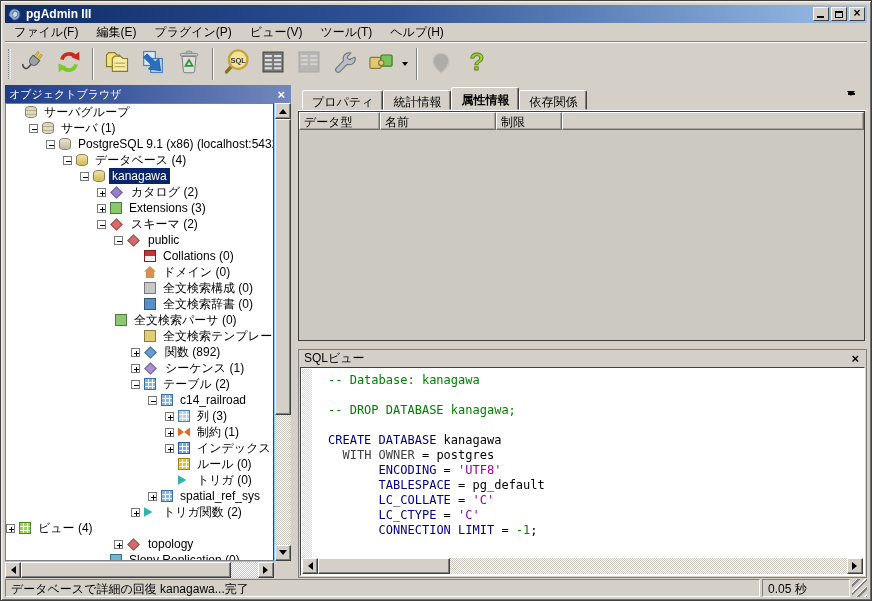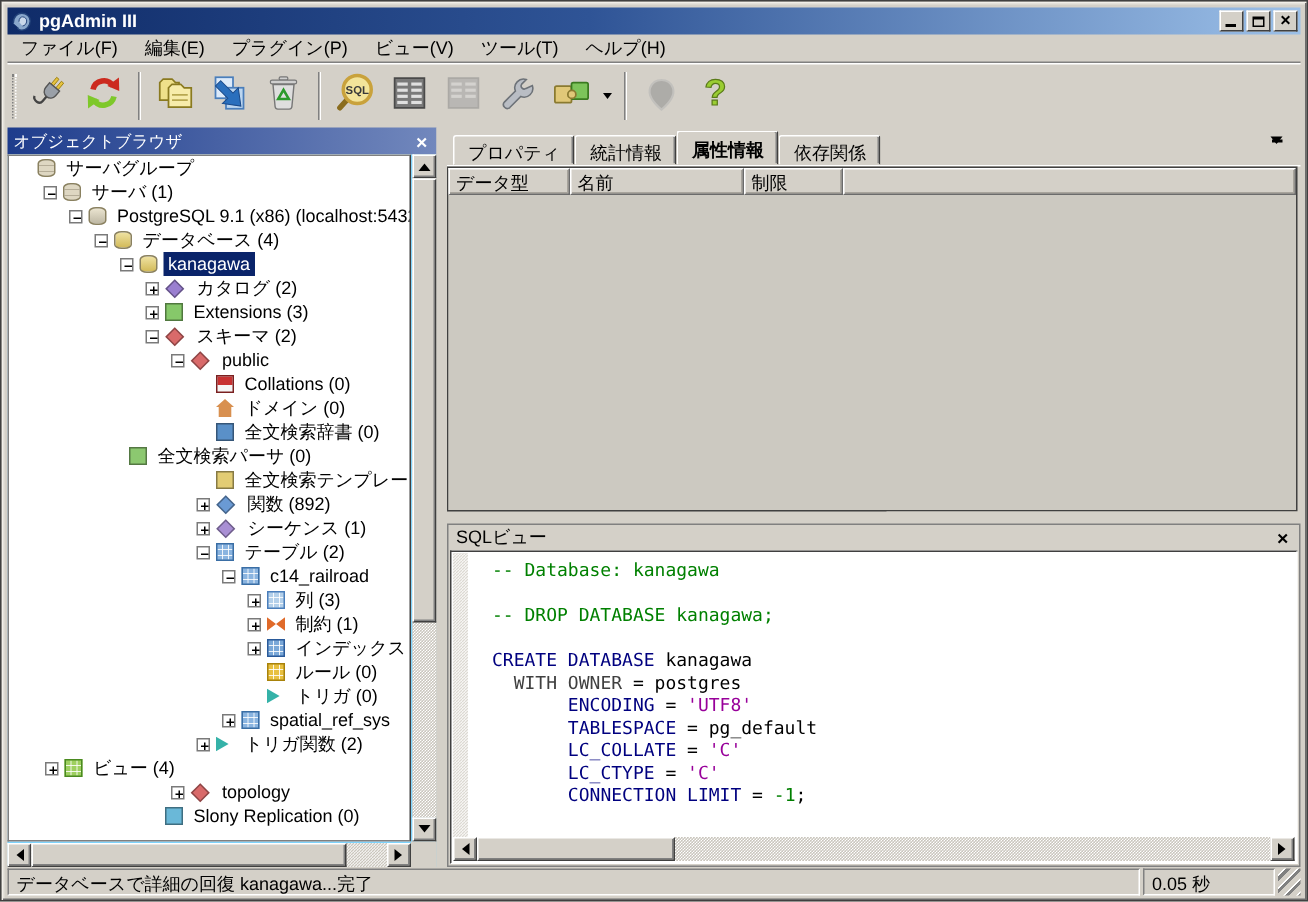--- a/index.html
+++ b/index.html
@@ -329,24 +329,29 @@
               <span class="ti flag ic-collations"></span>
               <span class="tlabel">Collations (0)</span>
             </div>
             <div class="trow" style="padding-left: 125px;">
               <span class="noexp"></span>
               <span class="ti house ic-domains"></span>
               <span class="tlabel">ドメイン (0)</span>
             </div>
             <div class="trow" style="padding-left: 125px;">
               <span class="noexp"></span>
+              <span class="ti sq ic-fts-config"></span>
+              <span class="tlabel">全文検索構成 (0)</span>
+            </div>
+            <div class="trow" style="padding-left: 125px;">
+              <span class="noexp"></span>
               <span class="ti sq ic-fts-dict"></span>
               <span class="tlabel">全文検索辞書 (0)</span>
             </div>
-            <div class="trow" style="padding-left: 67px;">
+            <div class="trow" style="padding-left: 96px;">
               <span class="noexp"></span>
               <span class="ti sq ic-fts-parser"></span>
               <span class="tlabel">全文検索パーサ (0)</span>
             </div>
             <div class="trow" style="padding-left: 125px;">
               <span class="noexp"></span>
               <span class="ti sq ic-fts-template"></span>
               <span class="tlabel">全文検索テンプレート (0)</span>
             </div>
             <div class="trow" style="padding-left: 125px;">
@@ -397,21 +402,21 @@
             <div class="trow" style="padding-left: 142px;">
               <span class="exp plus"></span>
               <span class="ti grid ic-table"></span>
               <span class="tlabel">spatial_ref_sys</span>
             </div>
             <div class="trow" style="padding-left: 125px;">
               <span class="exp plus"></span>
               <span class="ti arrow ic-trigger-functions"></span>
               <span class="tlabel">トリガ関数 (2)</span>
             </div>
-            <div class="trow" style=" margin-left: 24px;">
+            <div class="trow" style="">
               <span class="exp plus"></span>
               <span class="ti grid ic-views"></span>
               <span class="tlabel">ビュー (4)</span>
             </div>
             <div class="trow" style="padding-left: 108px;">
               <span class="exp plus"></span>
               <span class="ti dia ic-topology"></span>
               <span class="tlabel">topology</span>
             </div>
             <div class="trow" style="padding-left: 91px;">

